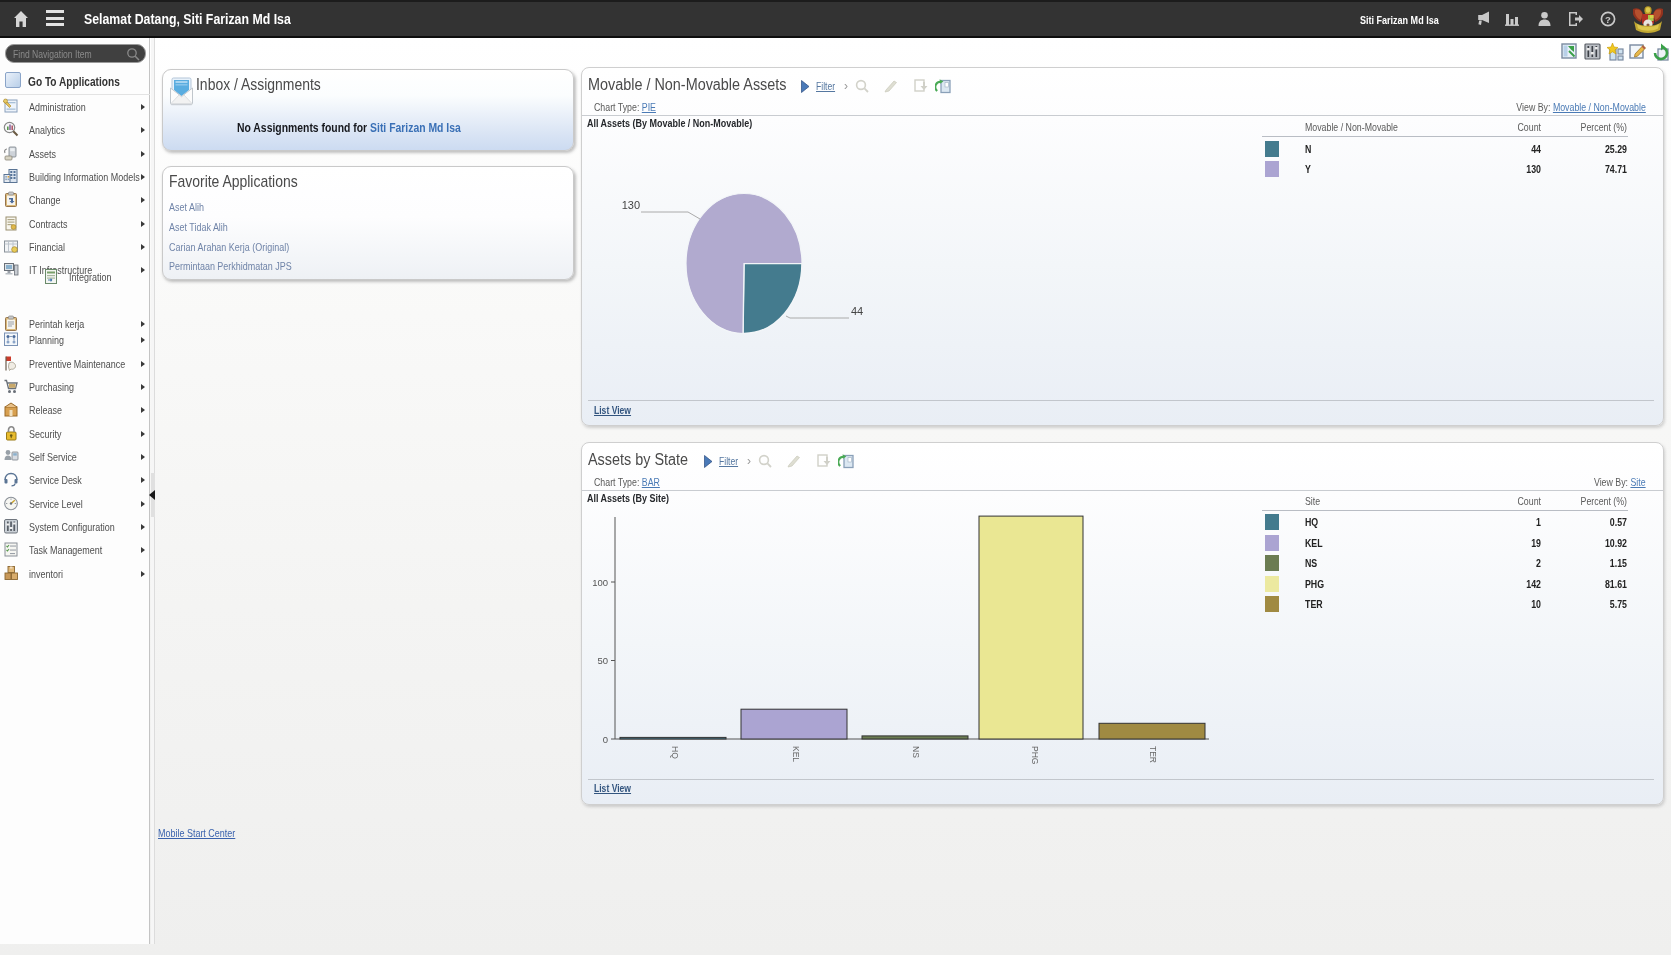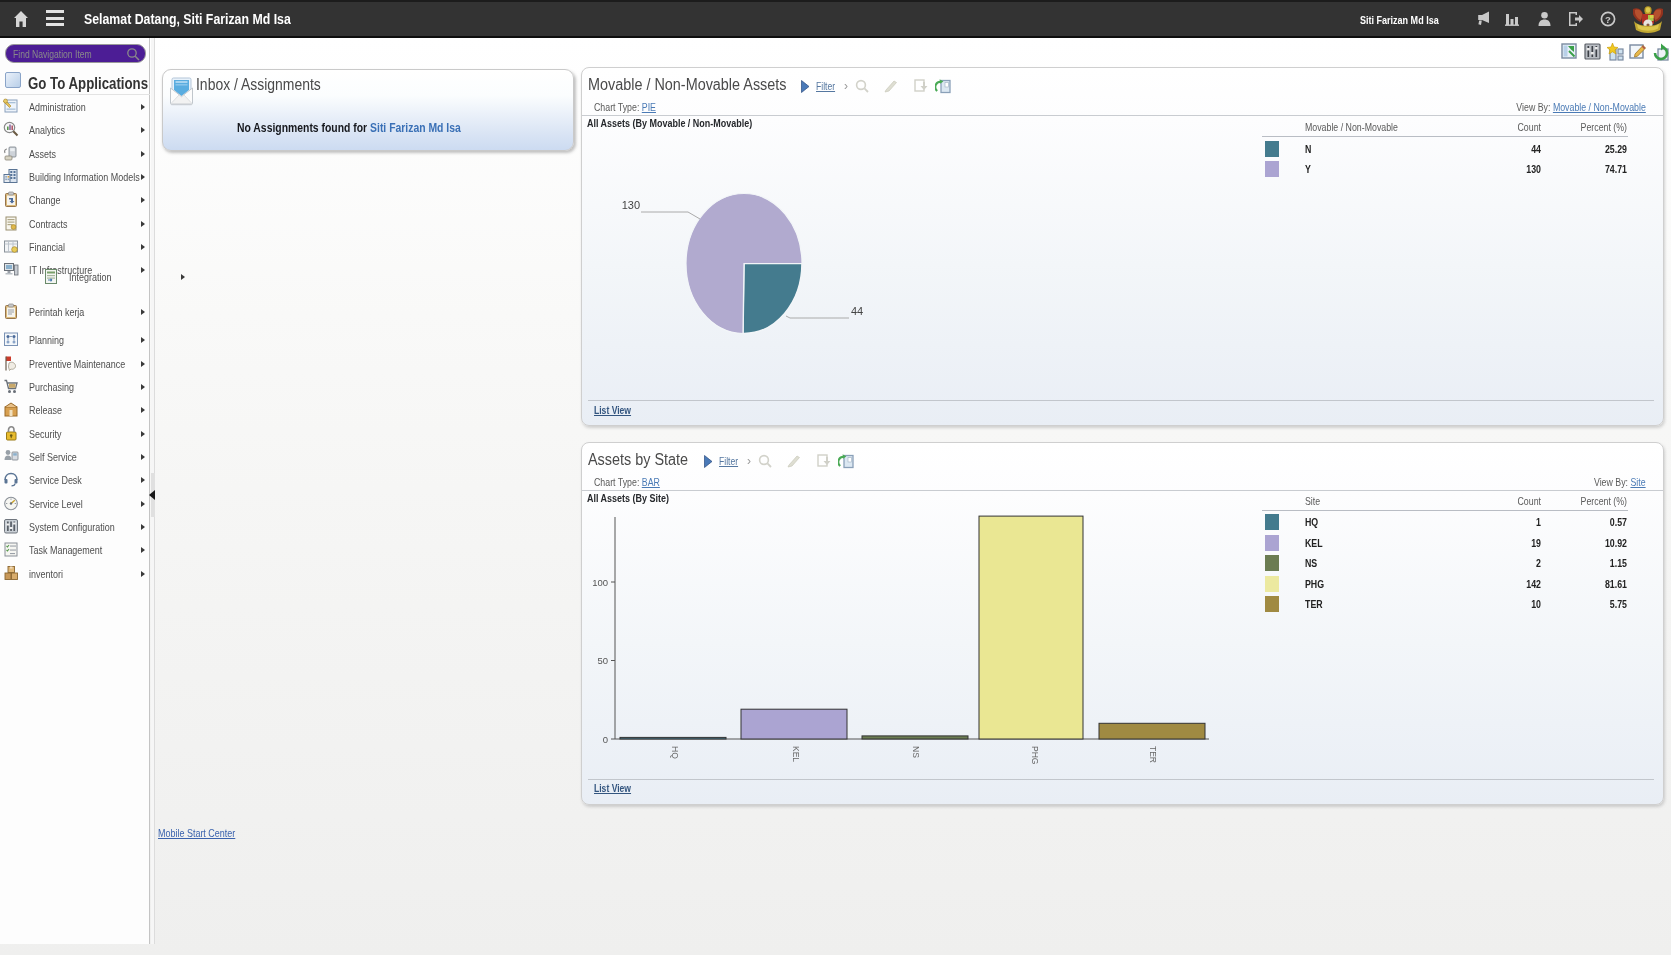--- a/index.html
+++ b/index.html
@@ -18,26 +18,26 @@
 #contentbg { position:absolute; left:0; top:38px; width:1671px; height:917px;
   background:linear-gradient(180deg,#ffffff 0%,#f9f9f8 30%,#f4f4f3 62%,#efefee 100%); }
 
 
 #sidebar { position:absolute; left:0; top:38px; width:150px; height:906px; background:#fdfdfd;
   border-right:1px solid #c4c4c4; }
 #sbstrip { position:absolute; left:151px; top:38px; width:4px; height:906px; background:#f6f6f6; border-right:1px solid #dcdcdc; }
 #sbhandle { position:absolute; left:151px; top:473px; width:4px; height:44px; background:#e0e0e0; }
 #sbhandle:after { content:""; position:absolute; left:-2px; top:17px; width:0; height:0;
   border-right:6px solid #1a1a1a; border-top:5px solid transparent; border-bottom:5px solid transparent; }
-#findbox { position:absolute; left:5px; top:44px; width:141px; height:19px; background:#4c1d95;
+#findbox { position:absolute; left:5px; top:44px; width:141px; height:19px; background:#404040;
   border:1px solid #9a9a9a; border-radius:9px; }
 #findbox .ph { position:absolute; left:7px; top:3px; font-size:11px; color:#8a8a8a; }
 #gotorow { position:absolute; left:0px; top:68px; width:150px; height:27px; border-bottom:1px solid #e3e3e3; }
 #gotorow .ic { position:absolute; left:5px; top:4px; width:16px; height:16px; background:linear-gradient(135deg,#eaf1fa,#b9cfe8); border:1px solid #8aa4c8; border-radius:2px; }
-#gotorow .tx { position:absolute; left:28px; top:6px; font-size:17px; font-weight:bold; color:#333; }
+#gotorow .tx { position:absolute; left:28px; top:6px; font-size:13px; font-weight:bold; color:#333; }
 .sbitem { position:absolute; left:0; width:150px; height:23px; }
 .sbitem .lbl { position:absolute; left:29px; top:5px; font-size:11.5px; color:#4e4e4e; }
 .sbitem .arr { position:absolute; right:5px; top:8px; width:0; height:0;
   border-left:4.5px solid #3a3a3a; border-top:3.5px solid transparent; border-bottom:3.5px solid transparent; }
 
 
 .lbox { position:absolute; left:162px; width:412px; border:1px solid #c9c9c9; border-radius:9px;
   box-shadow:1.5px 2px 3px rgba(120,120,120,.45);padding-left:28px; }
 #inbox { top:69px; height:82px; background:linear-gradient(180deg,#ffffff 0%,#fbfdfe 32%,#dce6f5 76%,#ccdbf1 100%); }
 #inbox .t { position:absolute; left:33px; top:5px; font-size:17px; color:#4a4a4a; white-space:nowrap; transform:scaleX(.82); transform-origin:0 0; }
@@ -283,21 +283,21 @@
         <svg width="16" height="17" viewBox="0 0 16 17" style="position:absolute;left:3px;top:2px">
           <rect x="2.5" y="1.5" width="11" height="14" fill="#f4f6f2" stroke="#6a8a6a" stroke-width="1"></rect>
           <rect x="4" y="3.5" width="8" height="2" fill="#7aa06a"></rect>
           <rect x="4" y="7" width="8" height="1.2" fill="#a8b8a0"></rect>
           <rect x="4" y="9.5" width="8" height="1.2" fill="#a8b8a0"></rect>
           <path d="M5 12 L9 12 M9 12 L7.5 10.8 M9 12 L7.5 13.2" stroke="#4a7ab0" stroke-width="1.1" fill="none"></path>
         </svg>
         <span class="lbl"><span class="cx">Integration</span></span>
         <span class="arr"></span>
       </div>
-      <div class="sbitem" style="top: 301px;">
+      <div class="sbitem" style="top: 313px;">
         <svg width="16" height="17" viewBox="0 0 16 17" style="position:absolute;left:3px;top:2px">
           <rect x="2.5" y="2.5" width="11" height="13" rx="1" fill="#d9b97c" stroke="#96744a" stroke-width="1"></rect>
           <rect x="4" y="4.5" width="8" height="9.5" fill="#f6f4ee"></rect>
           <rect x="5.5" y="1" width="5" height="3" rx="1" fill="#c8c8c8" stroke="#888" stroke-width=".7"></rect>
           <rect x="5" y="6.5" width="6" height="1" fill="#9aa0a8"></rect>
           <rect x="5" y="8.5" width="6" height="1" fill="#9aa0a8"></rect>
           <rect x="5" y="10.5" width="4" height="1" fill="#9aa0a8"></rect>
         </svg>
         <span class="lbl"><span class="cx">Perintah kerja</span></span>
         <span class="arr"></span>
@@ -425,20 +425,27 @@
       <path d="M5 4 L20 4 L20 14 L12.5 20 L5 14 Z" fill="#5aade0"></path>
       <rect x="6.5" y="5" width="12" height="2" fill="#a8d4f0"></rect>
       <rect x="6.5" y="8" width="12" height="1.6" fill="#88c4ea"></rect>
       <path d="M1.5 12 L12.5 20.5 L23.5 12 L23.5 27 C23.5 28 23 28.7 22 28.7 L3 28.7 C2 28.7 1.5 28 1.5 27 Z" fill="#fcfcfc" stroke="#c0c6cc" stroke-width="1"></path>
       <path d="M2 27.5 L10 19 L12.5 21 L15 19 L23 27.5 Z" fill="#f2f2f2" stroke="#d5d8db" stroke-width=".8"></path>
     </svg>
     <div class="t">Inbox / Assignments</div>
     <div class="msg"><span>No Assignments found for <a href="#">Siti Farizan Md Isa</a></span></div>
   </div>
 
+  <div class="lbox" id="favs">
+    <div class="t">Favorite Applications</div>
+    <a style="top:34px"><span class="cx">Aset Alih</span></a>
+    <a style="top:54px"><span class="cx">Aset Tidak Alih</span></a>
+    <a style="top:73.5px"><span class="cx">Carian Arahan Kerja (Original)</span></a>
+    <a style="top:93px"><span class="cx">Permintaan Perkhidmatan JPS</span></a>
+  </div>
 
   <div class="panel" id="panel1">
     <div class="ptitle">Movable / Non-Movable Assets</div>
     <div class="ctype">Chart Type: <a href="#">PIE</a></div>
     <div class="viewby">View By: <a href="#">Movable / Non-Movable</a></div>
     <div class="hline"></div>
     <div class="alabel">All Assets (By Movable / Non-Movable)</div>
     <div class="lvline" style="top:332px"></div>
     <div class="lview" style="top:336px">List View</div>
   <svg class="abs" style="left:219px;top:12px" width="9" height="13" viewBox="0 0 9 13">

